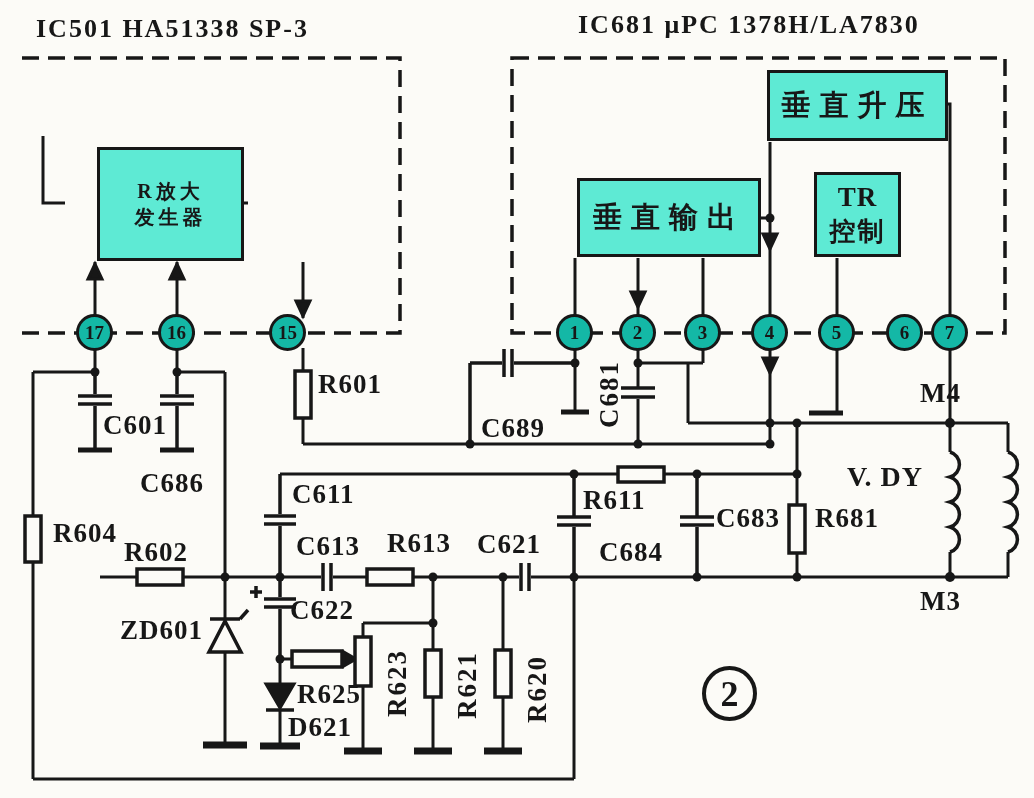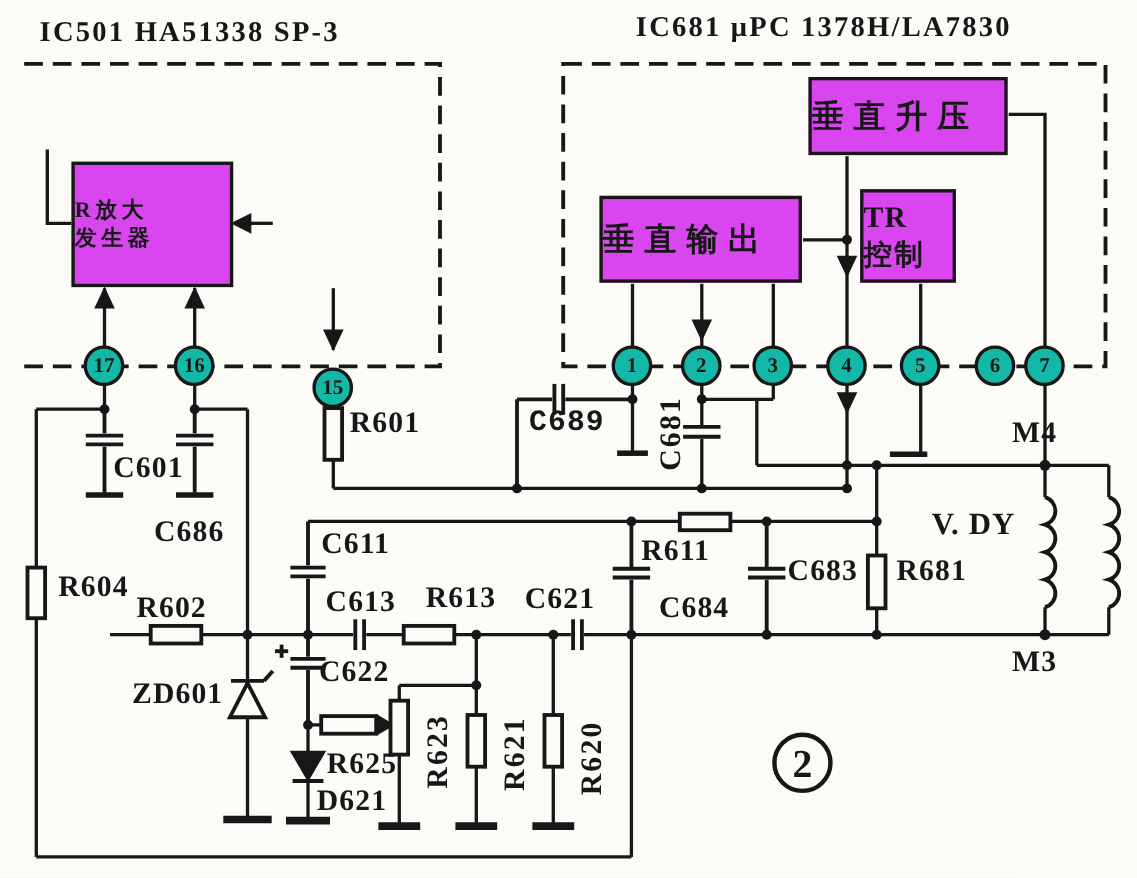--- a/index.html
+++ b/index.html
@@ -3,23 +3,23 @@
 <meta charset="utf-8">
 <style>
   html,body{margin:0;padding:0;background:#e8e8e4;}
   .stage{position:relative;width:1034px;height:798px;background:#fcfbf7;overflow:hidden;
          font-family:"Liberation Serif", serif;color:#171717;}
   .stage svg{position:absolute;left:0;top:0;}
   .lbl{position:absolute;font-weight:bold;font-size:27px;line-height:1;white-space:nowrap;
        letter-spacing:1px;}
   .rot{transform:rotate(-90deg);transform-origin:0 0;letter-spacing:2px;}
   .title{position:absolute;font-weight:bold;font-size:26px;white-space:nowrap;letter-spacing:2px;}
-  .blk{position:absolute;border:3.5px solid #171717;background:#d946ef;display:flex;
-       flex-direction:column;align-items:flex-start;justify-content:center;
-       font-weight:bold;text-align:center;}
+  .blk{position:absolute;border:3.5px solid #171717;background:#5eead4;display:flex;
+       flex-direction:column;align-items:center;justify-content:center;
+       font-weight:bold;text-align:center;margin-left:32px;}
   .blk .bl{font-size:20px;line-height:1.3;letter-spacing:4px;}
   .blk .bl1{font-size:29px;letter-spacing:9px;}
   .pin{position:absolute;width:31px;height:31px;border:3px solid #171717;border-radius:50%;
        background:#14b8a6;display:flex;align-items:center;justify-content:center;
        font-size:19px;font-weight:bold;line-height:1;}
   .fignum{position:absolute;left:702px;top:666px;width:47px;height:47px;border:4px solid #171717;
        border-radius:50%;background:#fcfbf7;display:flex;align-items:center;justify-content:center;
        font-size:36px;font-weight:bold;}
 </style>
 </head>
@@ -294,31 +294,31 @@
   <div class="blk" style="left:735px;top:70px;width:175px;height:65px;">
     <div class="bl1">垂直升压</div>
   </div>
   <div class="blk" style="left:782px;top:172px;width:81px;height:79px;">
     <div class="bl" style="font-size:27px;letter-spacing:1px;">TR</div>
     <div class="bl" style="font-size:26px;letter-spacing:2px;">控制</div>
   </div>
 
   <div class="pin" style="left:76px;top:314px;">17</div>
   <div class="pin" style="left:158px;top:314px;">16</div>
-  <div class="pin" style="left:284px;top:314px;margin-top:20px;">15</div>
+  <div class="pin" style="left:269px;top:314px;">15</div>
   <div class="pin" style="left:556px;top:314px;">1</div>
   <div class="pin" style="left:619px;top:314px;">2</div>
   <div class="pin" style="left:684px;top:314px;">3</div>
   <div class="pin" style="left:751px;top:314px;">4</div>
   <div class="pin" style="left:818px;top:314px;">5</div>
   <div class="pin" style="left:886px;top:314px;">6</div>
   <div class="pin" style="left:931px;top:314px;">7</div>
 
   <div class="lbl" style="left:318px;top:371px;">R601</div>
-  <div class="lbl" style="left:481px;top:372px;font-family:Liberation Mono, monospace;">C689</div>
+  <div class="lbl" style="left:481px;top:415px;">C689</div>
   <div class="lbl rot" style="left:596px;top:428px;">C681</div>
   <div class="lbl" style="left:103px;top:412px;">C601</div>
   <div class="lbl" style="left:140px;top:470px;">C686</div>
   <div class="lbl" style="left:53px;top:520px;">R604</div>
   <div class="lbl" style="left:124px;top:539px;">R602</div>
   <div class="lbl" style="left:120px;top:617px;">ZD601</div>
   <div class="lbl" style="left:292px;top:481px;">C611</div>
   <div class="lbl" style="left:296px;top:533px;">C613</div>
   <div class="lbl" style="left:387px;top:530px;">R613</div>
   <div class="lbl" style="left:477px;top:531px;">C621</div>

